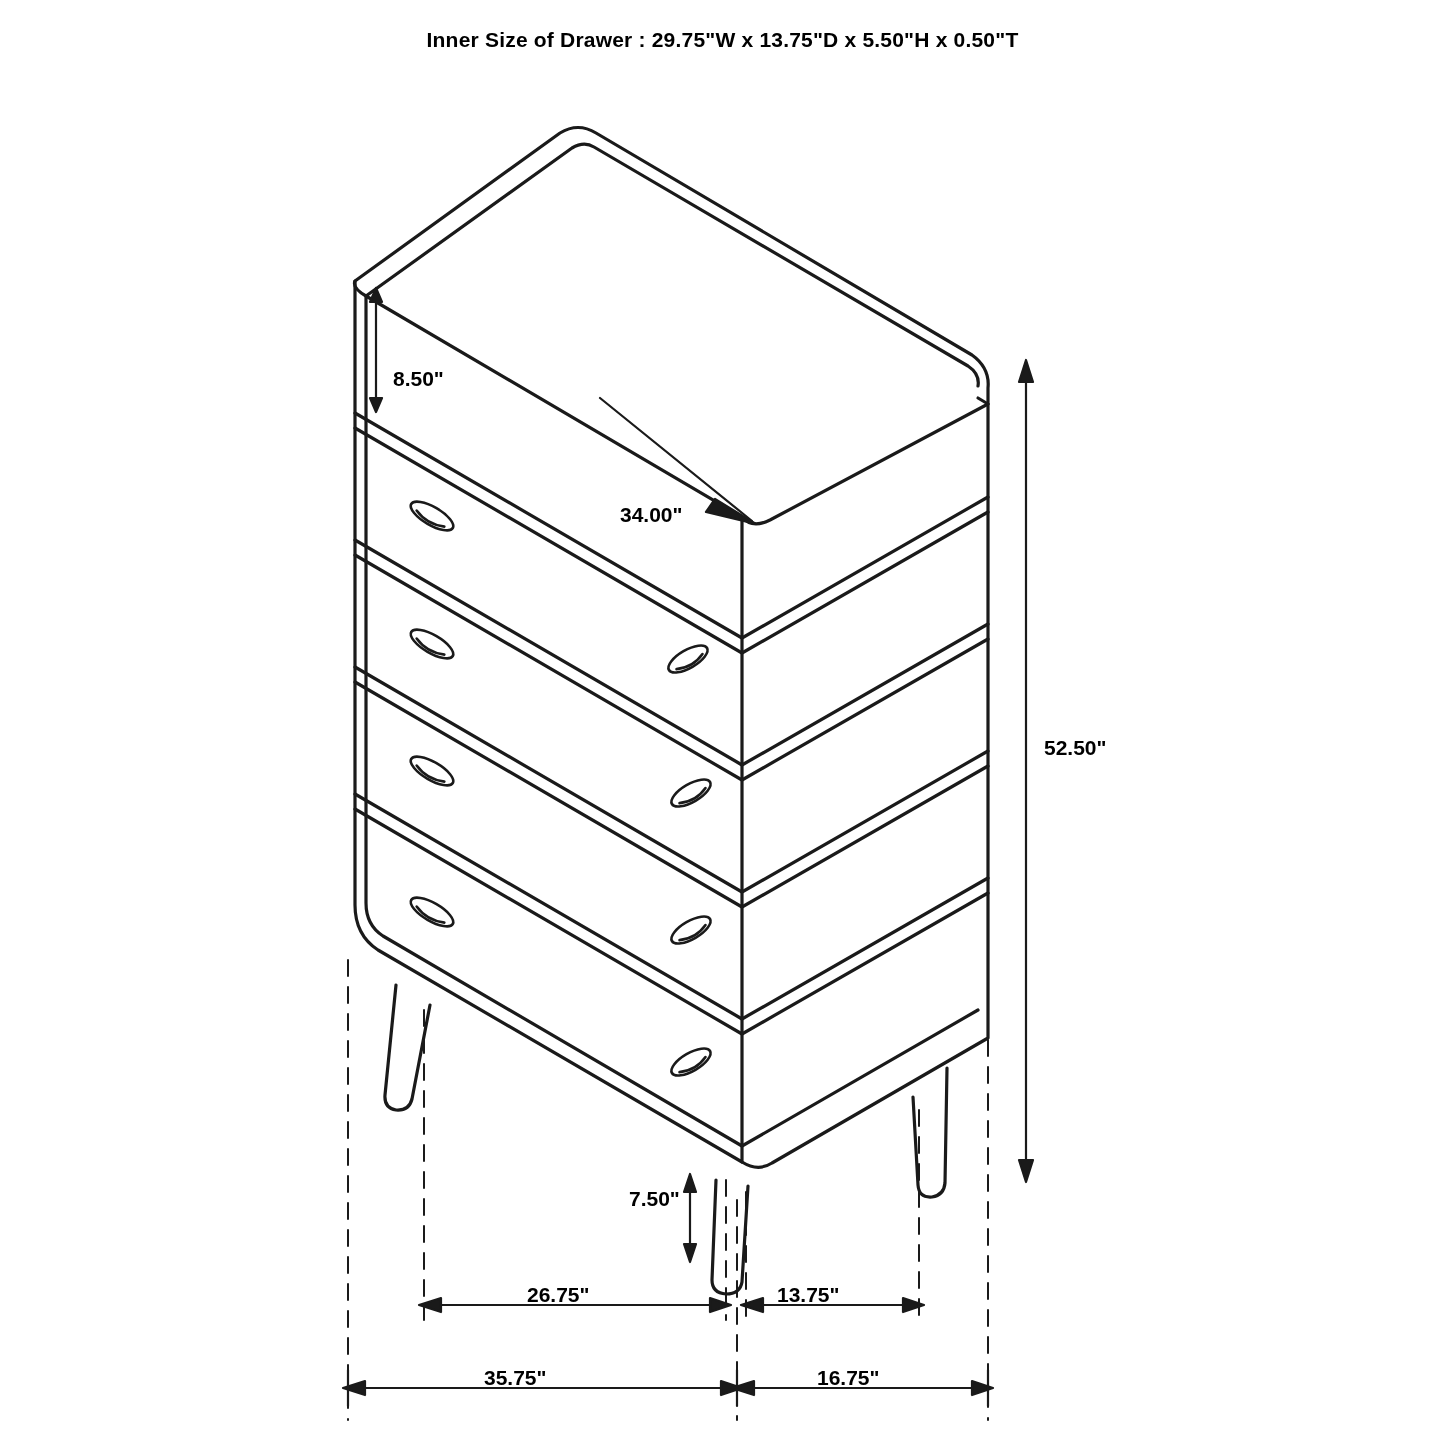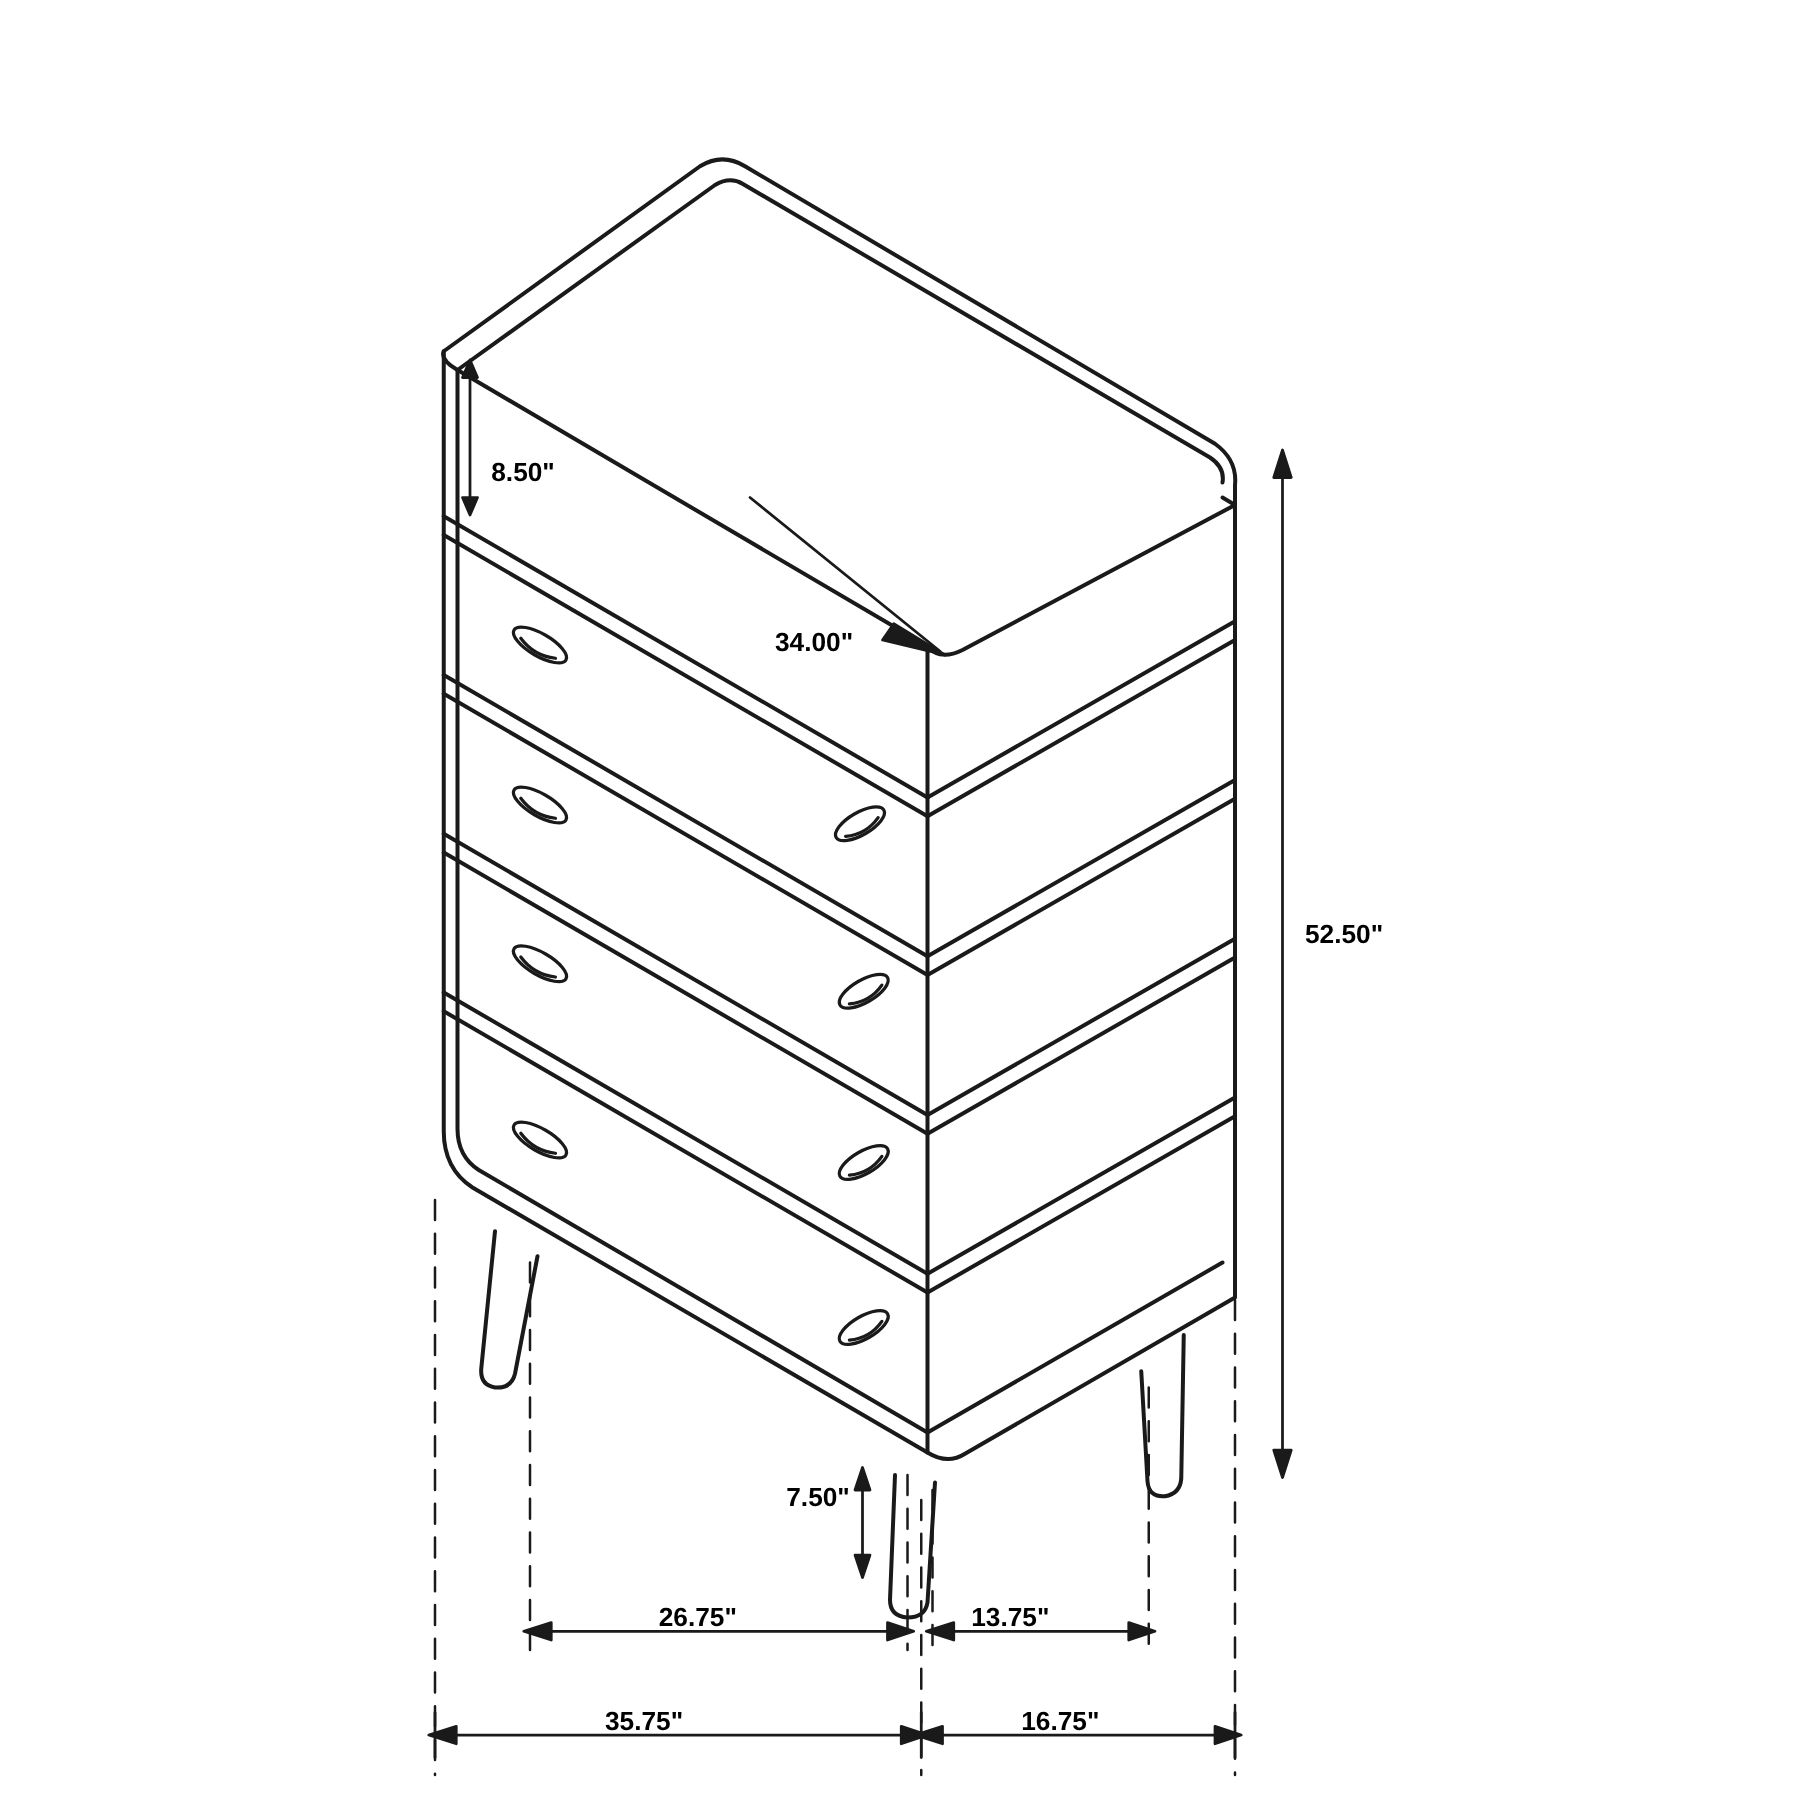--- a/index.html
+++ b/index.html
@@ -10,20 +10,21 @@
     font-size:21px;font-weight:bold;letter-spacing:0.2px;
   }
   .dimlabel{position:absolute;font-size:21px;font-weight:bold;white-space:nowrap;}
   svg{position:absolute;top:0;left:0;}
 </style>
 </head>
 <body>
 
 <div id="stage">
 
+  <div class="title">Inner Size of Drawer : 29.75"W x 13.75"D x 5.50"H x 0.50"T</div>
 
   <svg width="1445" height="1445" viewBox="0 0 1445 1445">
     <g fill="none" stroke="#1a1a1a" stroke-width="3.2" stroke-linejoin="round" stroke-linecap="round">
 
       <g>
         <path d="M 355 281
                  L 560 133
                  Q 578 122 596 133
                  L 972 355
                  Q 990 368 988 388

